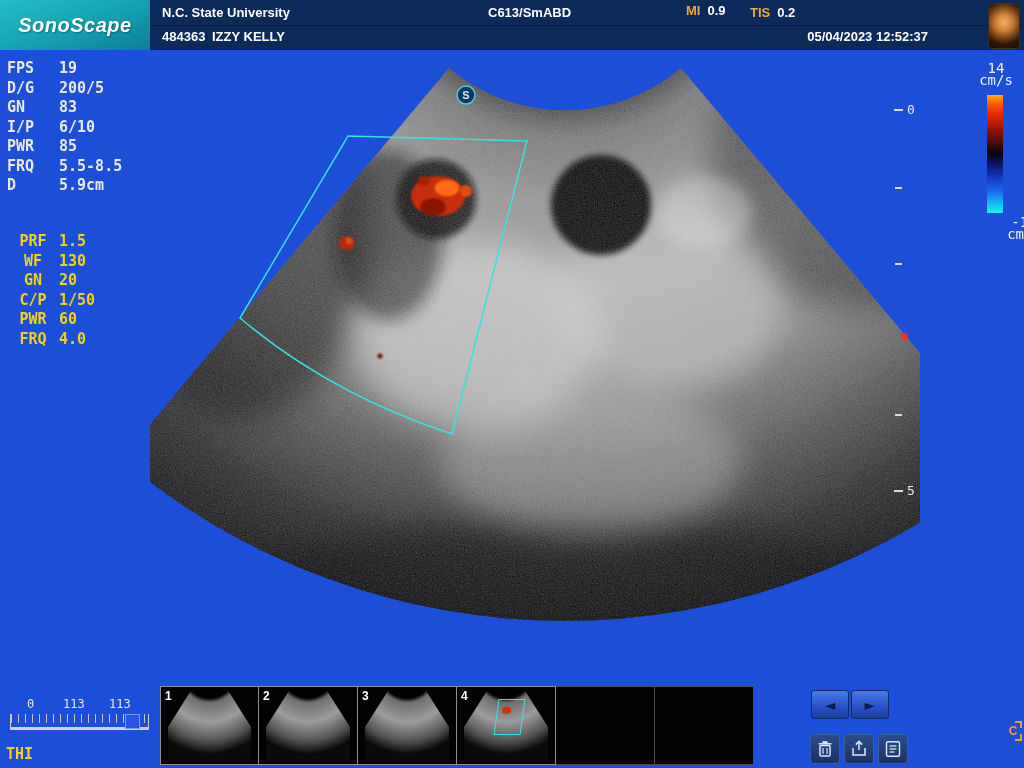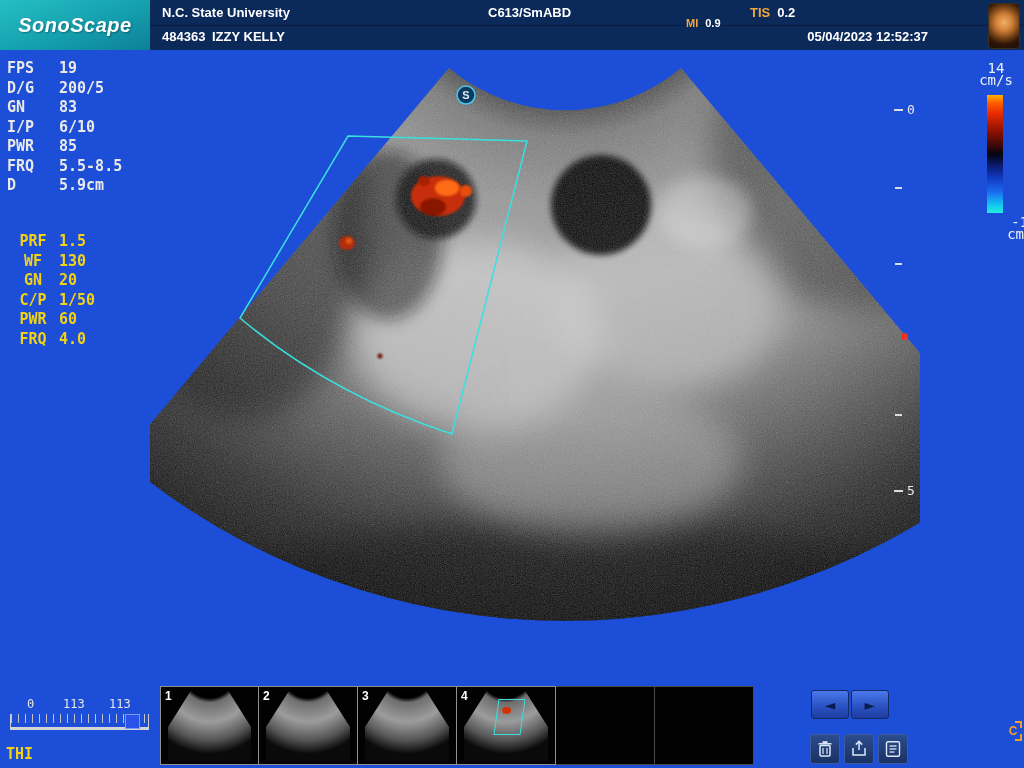--- a/index.html
+++ b/index.html
@@ -10,21 +10,21 @@
   .topbar{position:absolute;left:0;top:0;width:1024px;height:50px;background:#0b2a5a;
           font-family:"Liberation Sans",sans-serif;color:#fff;font-weight:bold;}
   .logo{position:absolute;left:0;top:0;width:150px;height:50px;
         background:linear-gradient(160deg,#25bec6 0%,#14a0ae 55%,#0d7f98 100%);
         display:flex;align-items:center;justify-content:center;}
   .logo-text{font-style:italic;font-size:20px;letter-spacing:.5px;text-shadow:1px 1px 2px rgba(0,0,0,.35);}
   .row1{position:absolute;left:150px;top:0;right:0;height:25px;border-bottom:1px solid #071c40;}
   .row2{position:absolute;left:150px;top:26px;right:0;height:24px;}
   .institution{position:absolute;left:12px;top:5px;font-size:13px;}
   .preset{position:absolute;left:338px;top:5px;font-size:13px;}
-  .mi{position:absolute;left:536px;top:17px;font-size:11px;}
+  .mi{position:absolute;left:536px;top:3px;font-size:13px;}
   .tis{position:absolute;left:600px;top:5px;font-size:13px;}
   .idx-label{color:#f2a73c;margin-right:7px;}
   .pid{position:absolute;left:12px;top:3px;font-size:13px;}
   .pname{position:absolute;left:62px;top:3px;font-size:13px;}
   .datetime{position:absolute;right:96px;top:3px;font-size:13px;}
   .probe-icon{position:absolute;left:988px;top:3px;width:30px;height:44px;border-radius:4px;
         background:radial-gradient(circle at 50% 42%,#f0b068 0%,#d08038 28%,#7a4416 52%,#2e1608 74%,#170e06 100%);
         border:1px solid #3a3020;cursor:pointer;}
 
   

